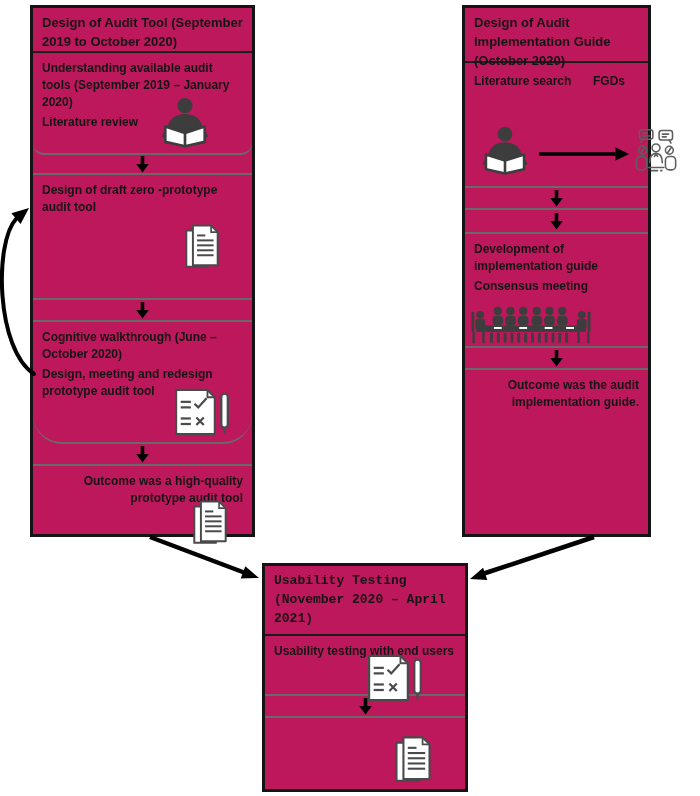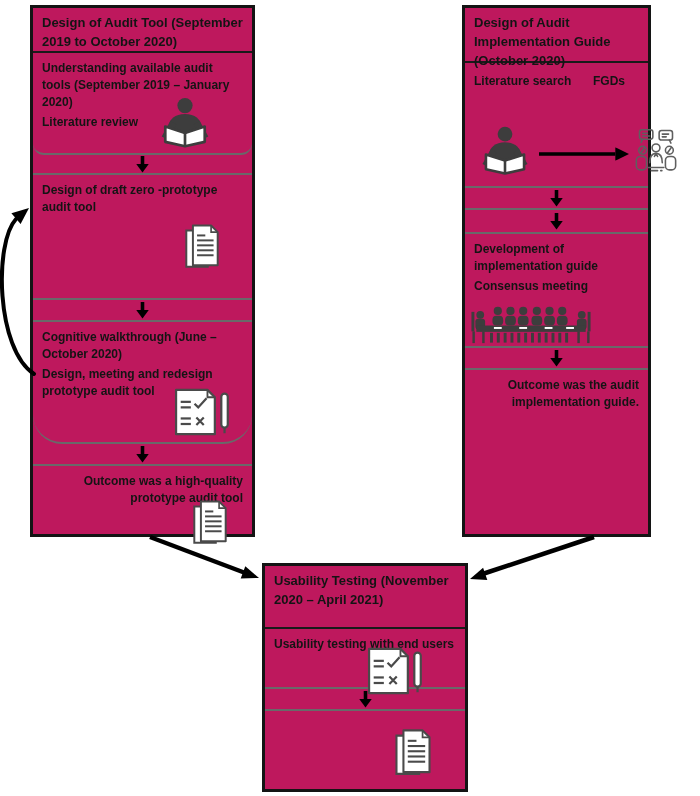--- a/index.html
+++ b/index.html
@@ -262,21 +262,21 @@
           <use href="#i-down"></use>
         </svg>
     </div>
 
     <div class="sect grow">
       <p class="txt">Outcome was the audit implementation guide.</p>
     </div>
   </div>
 
   <div class="panel" style="left:262px; top:563px; width:206px; height:229px;">
-    <div class="hdr" style="height:63px;">Usability Testing (November 2020 – April 2021)</div>
+    <div class="hdr" style="height:70px;font-family:Liberation Mono, monospace;">Usability Testing (November 2020 – April 2021)</div>
 
     <div class="sect" style="height:60px;">
       <p class="txt">Usability testing with end users</p>
       <svg class="icon" style="left:100px; top:18px; width:58px; height:48px;">
           <use href="#i-check"></use>
         </svg>
     </div>
 
     <div class="conn" style="height:22px;">
       <svg width="15" height="17" viewBox="0 0 16 19">

